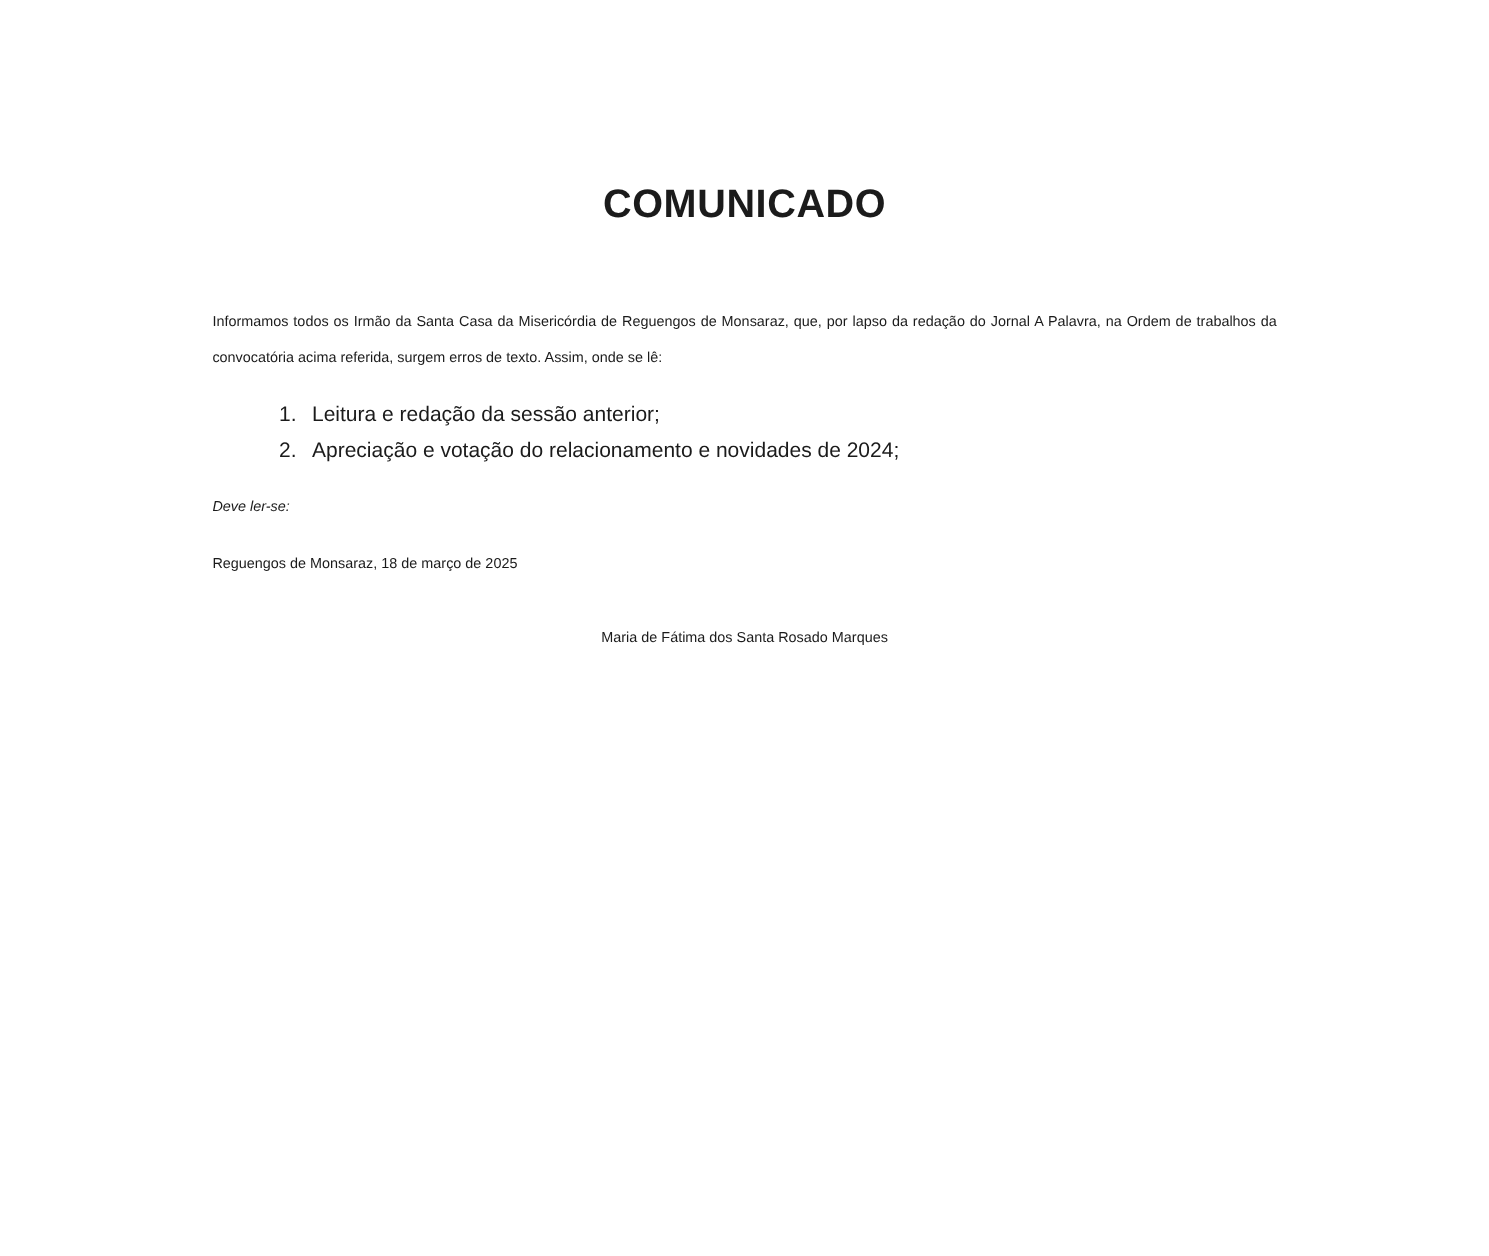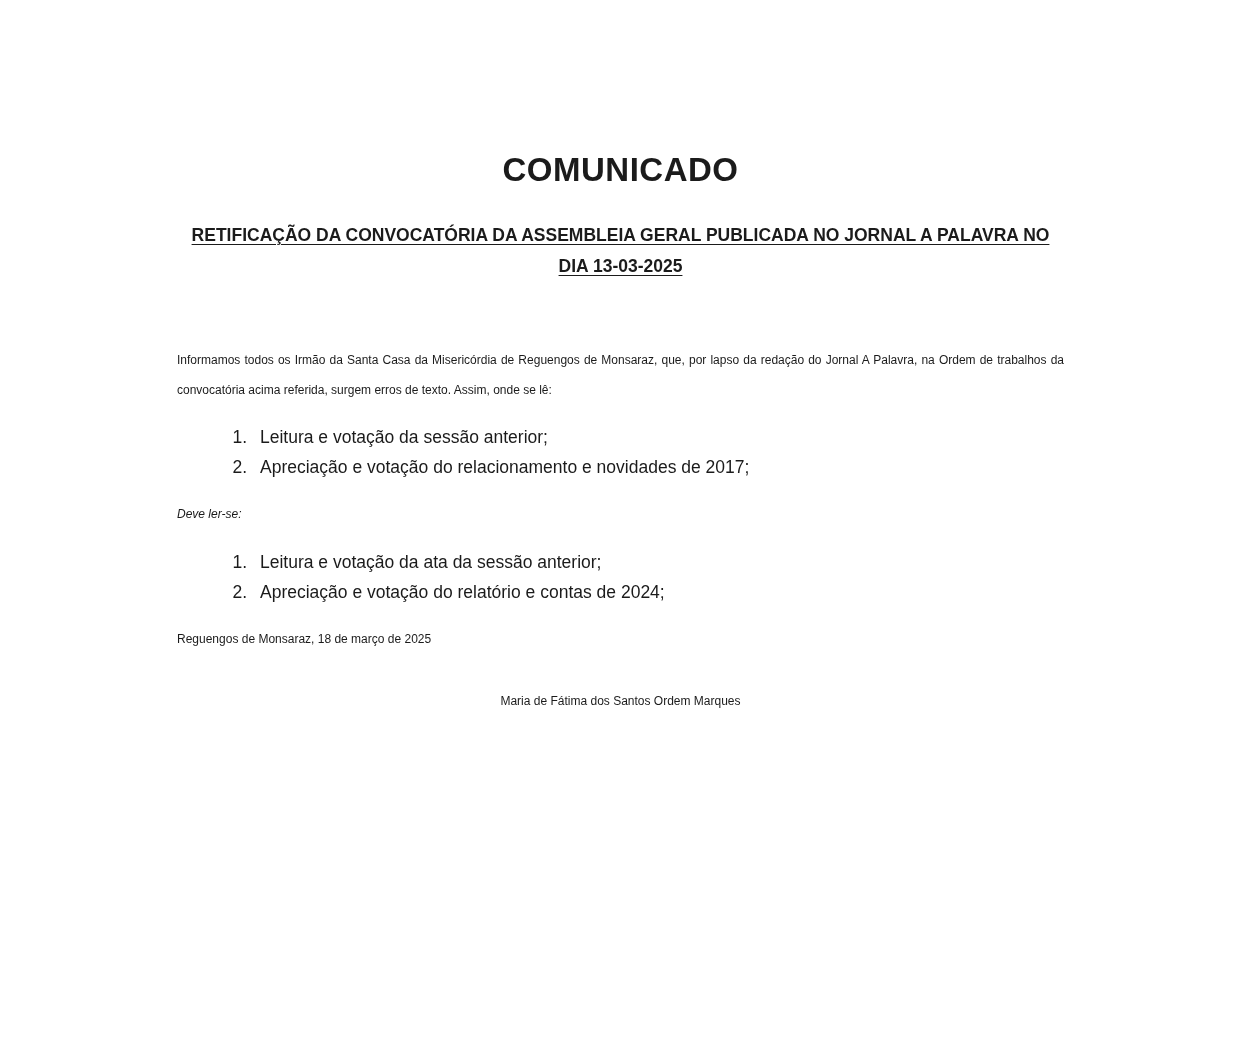--- a/index.html
+++ b/index.html
@@ -74,35 +74,30 @@
     font-weight: 700;
   }
 </style>
 </head>
 <body>
 
 <div class="page">
 
   <h1 class="doc-title">COMUNICADO</h1>
 
-  <h2 class="doc-subtitle">RETIFICAÇÃO DA CONVOCATÓRIA DA ASSEMBLEIA GERAL PUBLICADA NO JORNAL A PALAVRA NO DIA 13-03-2025</h2>
 
   <p class="para para-intro">Informamos todos os Irmão da Santa Casa da Misericórdia de Reguengos de Monsaraz, que, por lapso da redação do Jornal A Palavra, na Ordem de trabalhos da convocatória acima referida, surgem erros de texto. Assim, onde se lê:</p>
 
   <ol class="num-list">
-    <li>Leitura e votação da sessão anterior;</li>
-    <li>Apreciação e votação do relacionamento e novidades de 2017;</li>
+    <li>Leitura e redação da sessão anterior;</li>
+    <li>Apreciação e votação do relacionamento e novidades de 2024;</li>
   </ol>
 
   <p class="para deve-ler">Deve ler-se:</p>
 
-  <ol class="num-list num-list-2">
-    <li>Leitura e votação da ata da sessão anterior;</li>
-    <li>Apreciação e votação do relatório e contas de 2024;</li>
-  </ol>
 
 
   <p class="para dateline">Reguengos de Monsaraz, 18 de março de 2025</p>
 
-  <p class="para signature-name">Maria de Fátima dos Santos Ordem Marques</p>
+  <p class="para signature-name">Maria de Fátima dos Santa Rosado Marques</p>
 
 
 </div>
 
 </body></html>

